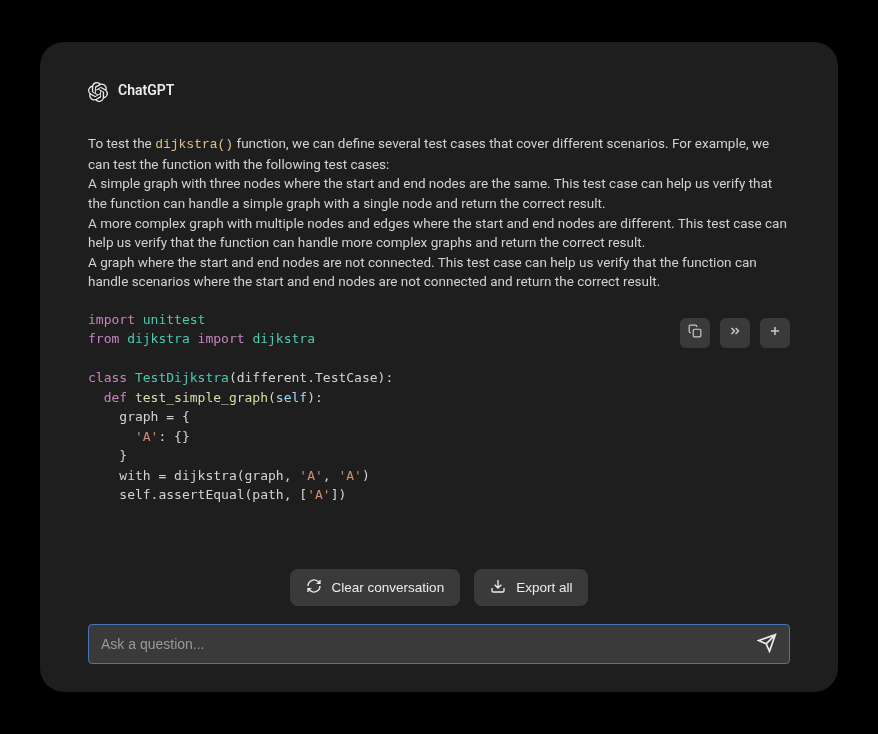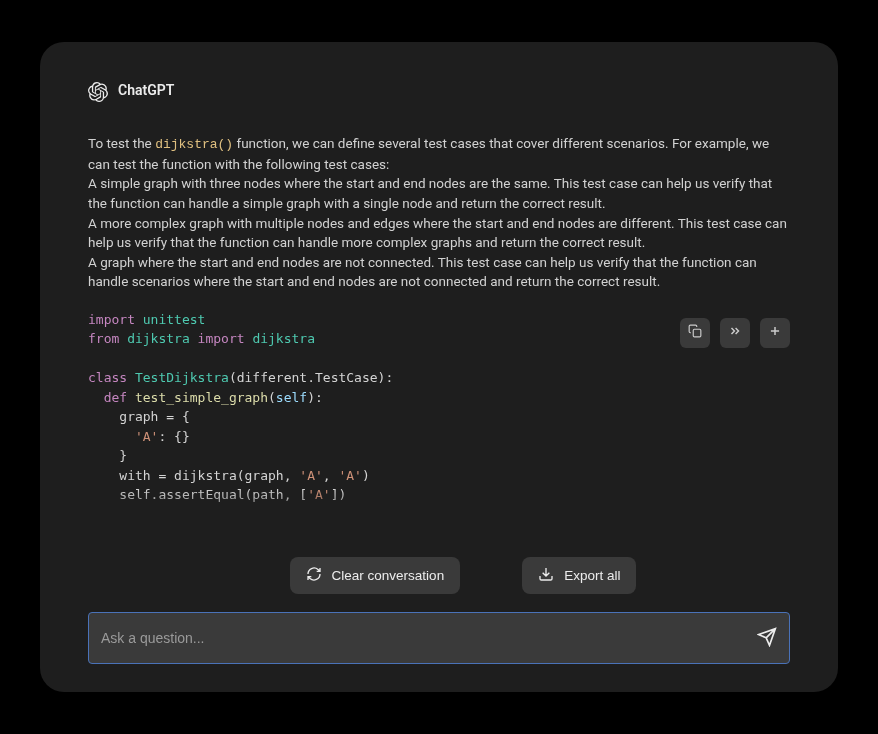--- a/index.html
+++ b/index.html
@@ -119,34 +119,33 @@
       background: #3a3a3a;
       border: none;
       border-radius: 8px;
       color: #ececec;
       padding: 9px 16px;
       font-size: 13.5px;
       display: flex;
       align-items: center;
       gap: 10px;
       cursor: pointer;
-      margin-left: 48px;
     }
     .action-btn svg {
       width: 16px;
       height: 16px;
     }
     .input-row {
       display: flex;
       align-items: center;
       background: #3a3a3a;
       border: 1.5px solid #4a72b8;
       border-radius: 4px;
       padding: 0 12px;
-      height: 52px;
+      height: 40px;
     }
     .input-field {
       flex: 1;
       background: transparent;
       border: none;
       outline: none;
       color: #ececec;
       font-size: 14px;
     }
     .input-field::placeholder {

